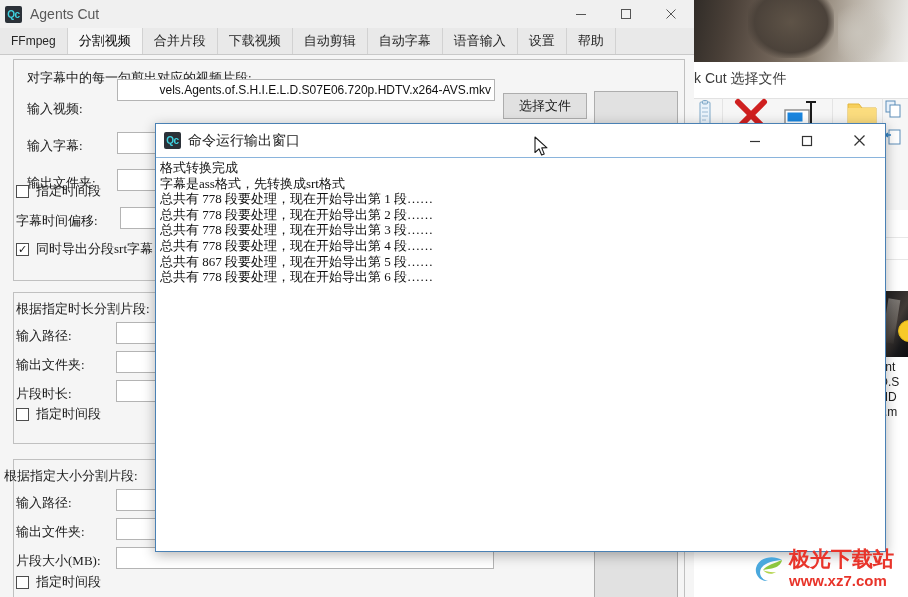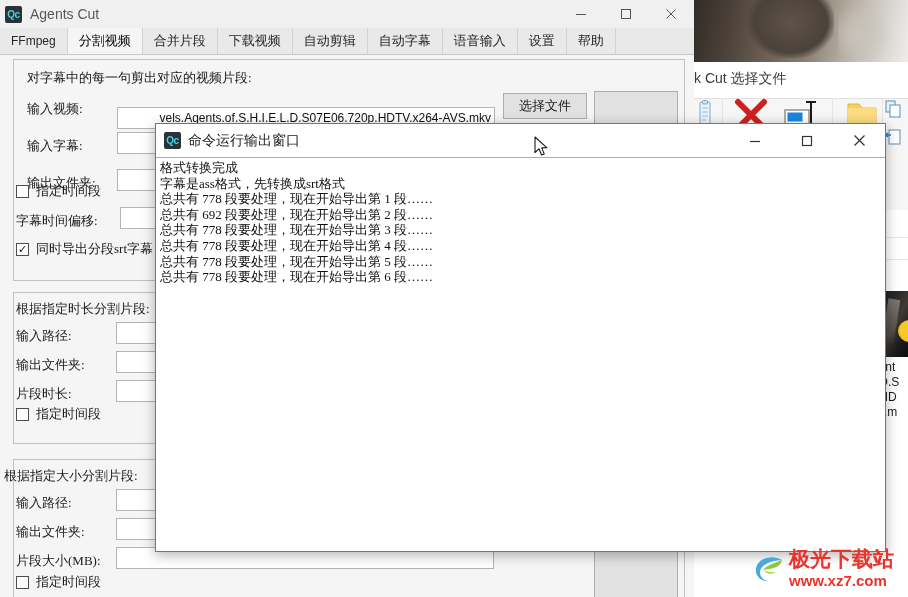--- a/index.html
+++ b/index.html
@@ -336,21 +336,21 @@
       <div class="qc-tab">设置</div>
       <div class="qc-tab">帮助</div>
     </div>
 
     <div id="qc-content">
 
       <div class="group-box" style="left:13px; top:4px; width:672px; height:222px;"></div>
       <div class="group-title" style="left:27px; top:14px;">对字幕中的每一句剪出对应的视频片段:</div>
 
       <div class="fld-label" style="left:27px; top:45px;">输入视频:</div>
-      <div class="txtinput" style="left:117px; top:52px; width:378px;">vels.Agents.of.S.H.I.E.L.D.S07E06.720p.HDTV.x264-AVS.mkv</div>
+      <div class="txtinput" style="left:117px; top:24px; width:378px;">vels.Agents.of.S.H.I.E.L.D.S07E06.720p.HDTV.x264-AVS.mkv</div>
       <div class="btn" style="left:503px; top:38px; width:84px;">选择文件</div>
       <div class="btn btn-blank" style="left:594px; top:36px; width:84px; height:56px;"></div>
 
       <div class="fld-label" style="left:27px; top:82px;">输入字幕:</div>
       <div class="txtinput" style="left:117px; top:77px; width:378px;">f.S.H.</div>
 
       <div class="fld-label" style="left:27px; top:119px;">输出文件夹:</div>
       <div class="txtinput" style="left:117px; top:114px; width:378px;">Marvel</div>
 
       <div class="chk-row" style="left:16px; top:127px;">
@@ -424,24 +424,24 @@
         <svg width="15" height="15" viewBox="0 0 15 15">
             <line x1="2.5" y1="2.5" x2="12.5" y2="12.5" stroke="#333" stroke-width="1.2"></line>
             <line x1="12.5" y1="2.5" x2="2.5" y2="12.5" stroke="#333" stroke-width="1.2"></line>
           </svg>
       </div>
     </div>
     <div id="cmd-output">
       <div class="out-line">格式转换完成</div>
       <div class="out-line">字幕是ass格式，先转换成srt格式</div>
       <div class="out-line">总共有 778 段要处理，现在开始导出第 1 段……</div>
-      <div class="out-line">总共有 692 段要处理，现在开始导出第 2 段……</div>
+      <div class="out-line">总共有 778 段要处理，现在开始导出第 2 段……</div>
       <div class="out-line">总共有 778 段要处理，现在开始导出第 3 段……</div>
       <div class="out-line">总共有 778 段要处理，现在开始导出第 4 段……</div>
-      <div class="out-line">总共有 778 段要处理，现在开始导出第 5 段……</div>
+      <div class="out-line">总共有 867 段要处理，现在开始导出第 5 段……</div>
       <div class="out-line">总共有 778 段要处理，现在开始导出第 6 段……</div>
     </div>
   </div>
 
   <svg id="cursor" viewBox="0 0 16 22">
     <path d="M1 1 L1 16.5 L5 12.8 L7.6 19 L10.2 17.9 L7.7 11.9 L13 11.8 Z" fill="#ffffff" stroke="#1a1a1a" stroke-width="1.1" stroke-linejoin="round"></path>
   </svg>
 
   <div id="watermark">
     <svg id="wm-swirl" viewBox="0 0 34 34">

